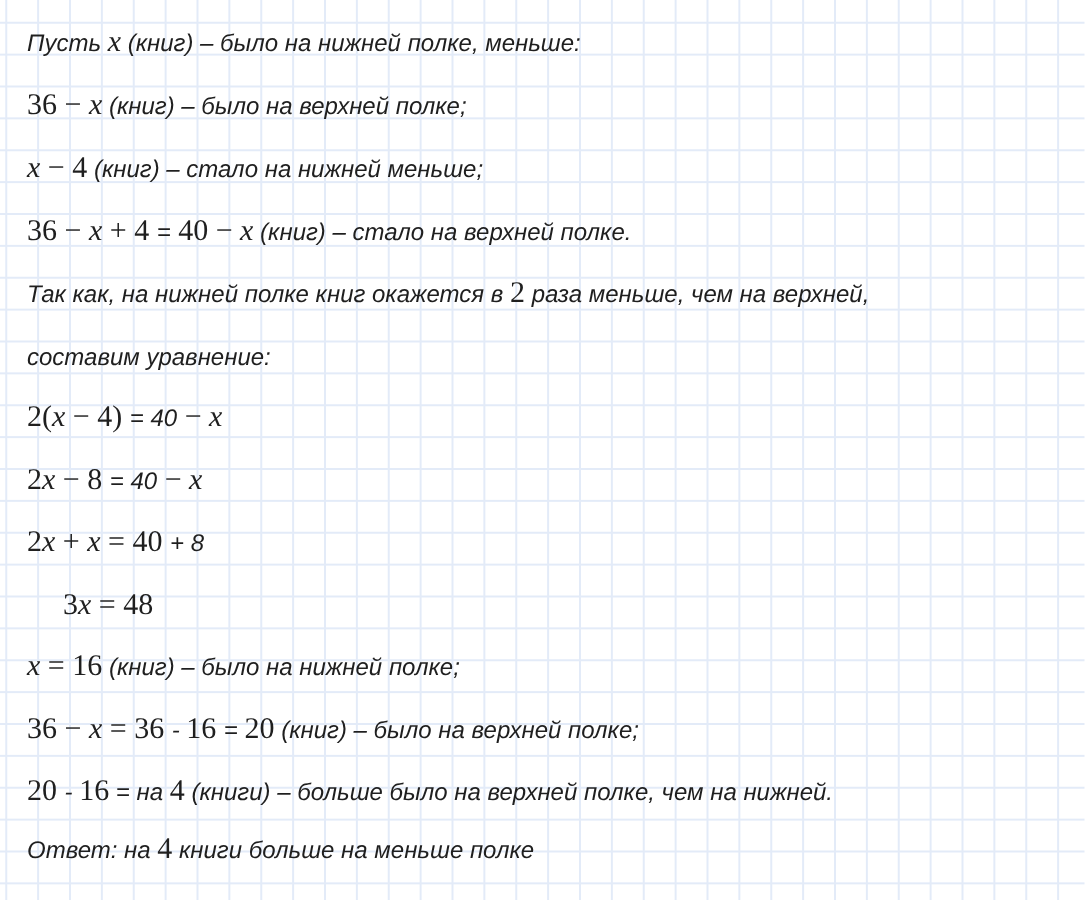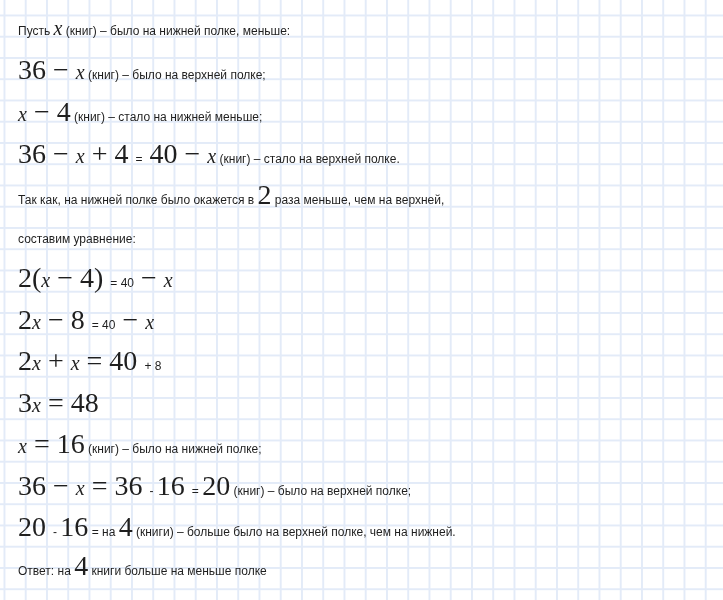--- a/index.html
+++ b/index.html
@@ -29,30 +29,31 @@
     .line {
       position: absolute;
       left: 0;
       white-space: nowrap;
       font-size: 18px;
       line-height: 22px;
       height: 22px;
     }
     .m {
       font-family: "Liberation Serif", "DejaVu Serif", serif;
-      font-size: 28px;
+      font-size: 20px;
     }
     .mi {
       font-family: "Liberation Serif", "DejaVu Serif", serif;
       font-style: italic;
       font-size: 20px;
     }
     .t {
       font-family: "Liberation Sans", sans-serif;
-      font-size: 12px;
+      font-size: 16px;
+      font-style: italic;
     }
   </style>
 </head>
 <body>
 
 <div class="doc">
   <div class="line" style="top:17px;">
     <span class="t">Пусть </span><span class="mi">x</span><span class="t"> (книг) – было на нижней полке, меньше:</span>
   </div>
 
@@ -62,40 +63,40 @@
 
   <div class="line" style="top:101px;">
     <span class="mi">x</span><span class="m"> − 4</span><span class="t"> (книг) – стало на нижней меньше;</span>
   </div>
 
   <div class="line" style="top:143px;">
     <span class="m">36 − </span><span class="mi">x</span><span class="m"> + 4 </span><span class="t">=</span><span class="m"> 40 − </span><span class="mi">x</span><span class="t"> (книг) – стало на верхней полке.</span>
   </div>
 
   <div class="line" style="top:184px;">
-    <span class="t">Так как, на нижней полке было окажется в </span><span class="m">2</span><span class="t"> раза меньше, чем на верхней,</span>
+    <span class="t">Так как, на нижней полке книг окажется в </span><span class="m">2</span><span class="t"> раза меньше, чем на верхней,</span>
   </div>
 
   <div class="line" style="top:226px;">
     <span class="t">составим уравнение:</span>
   </div>
 
   <div class="line" style="top:267px;">
     <span class="m">2(</span><span class="mi">x</span><span class="m"> − 4) </span><span class="t">= 40</span><span class="m"> − </span><span class="mi">x</span>
   </div>
 
   <div class="line" style="top:309px;">
     <span class="m">2</span><span class="mi">x</span><span class="m"> − 8 </span><span class="t">= 40</span><span class="m"> − </span><span class="mi">x</span>
   </div>
 
   <div class="line" style="top:350px;text-align:center;">
     <span class="m">2</span><span class="mi">x</span><span class="m"> + </span><span class="mi">x</span><span class="m"> = 40 </span><span class="t">+ 8</span>
   </div>
 
-  <div class="line" style="top:392px;">
+  <div class="line" style="top:392px;margin-left:24px;">
     <span class="m">3</span><span class="mi">x</span><span class="m"> = 48</span>
   </div>
 
   <div class="line" style="top:433px;">
     <span class="mi">x</span><span class="m"> = 16</span><span class="t"> (книг) – было на нижней полке;</span>
   </div>
 
   <div class="line" style="top:475px;">
     <span class="m">36 − </span><span class="mi">x</span><span class="m"> = 36 </span><span class="t">- </span><span class="m">16 </span><span class="t">= </span><span class="m">20</span><span class="t"> (книг) – было на верхней полке;</span>
   </div>

